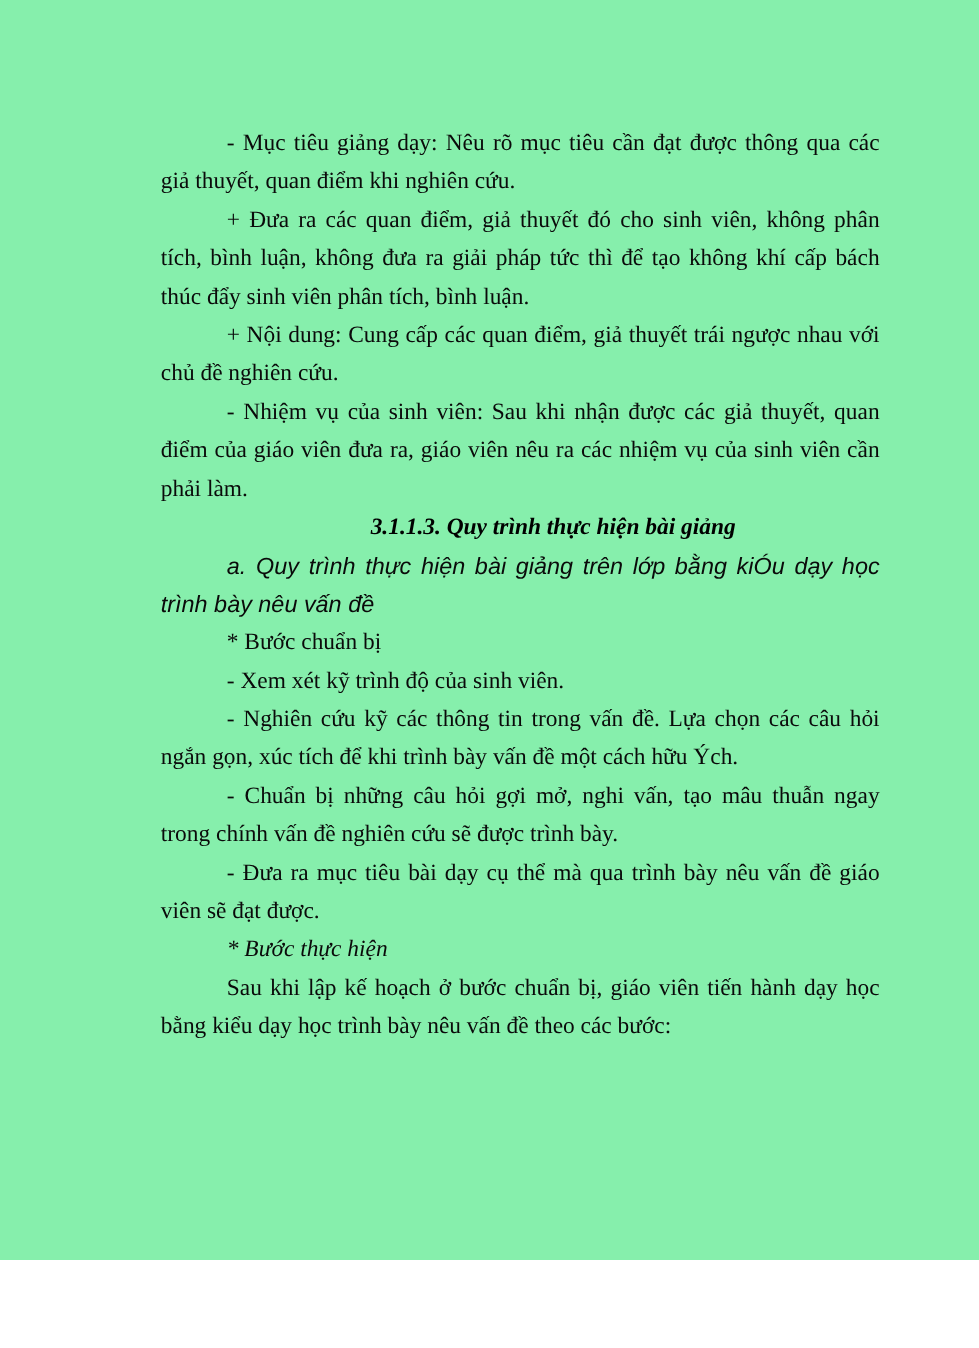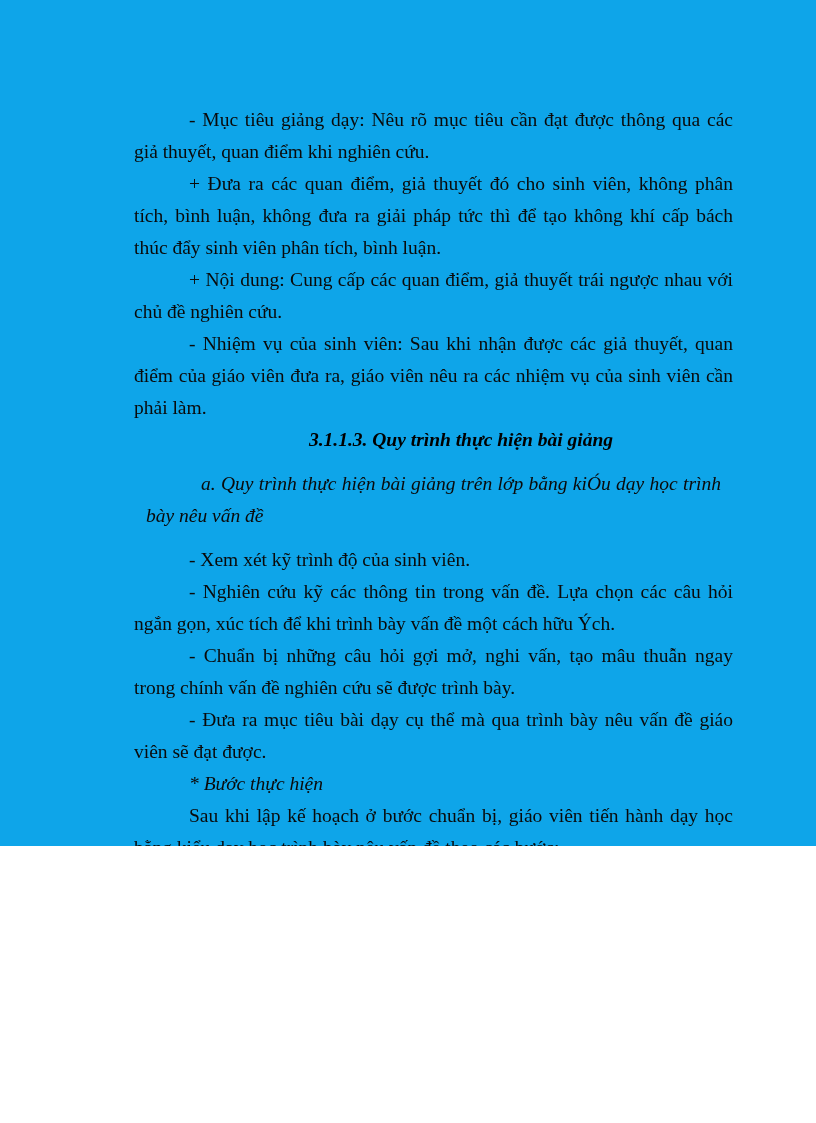--- a/index.html
+++ b/index.html
@@ -3,22 +3,22 @@
 <meta charset="utf-8">
 <style>
   html, body {
     margin: 0;
     padding: 0;
     background: #ffffff;
   }
   .page {
     position: relative;
     width: 816px;
-    height: 846px;
-    background: #0ea5e9;
+    height: 1050px;
+    background: #86efac;
     overflow: hidden;
     box-sizing: border-box;
   }
   .content {
     position: absolute;
     left: 134px;
     top: 104px;
     width: 599px;
   }
   .para {
@@ -40,26 +40,26 @@
     font-size: 19.5px;
     line-height: 32px;
     color: #000000;
     font-weight: bold;
     font-style: italic;
     margin: 0;
     text-indent: 55px;
     text-align: center;
   }
   .subheading-italic {
-    font-family: Liberation Serif, serif;
+    font-family: Liberation Sans, sans-serif;
     font-size: 19.5px;
     line-height: 32px;
     color: #0a0a0a;
     font-style: italic;
-    margin: 12px;
+    margin: 0;
     text-indent: 55px;
     text-align: justify;
     text-align-last: left;
   }
   .step-label {
     font-family: "Liberation Serif", "DejaVu Serif", serif;
     font-size: 19.5px;
     line-height: 32px;
     color: #0a0a0a;
     margin: 0;
@@ -92,20 +92,21 @@
     <p class="para">+ Đưa ra các quan điểm, giả thuyết đó cho sinh viên, không phân tích, bình luận, không đưa ra giải pháp tức thì để tạo không khí cấp bách thúc đẩy sinh viên phân tích, bình luận.</p>
 
     <p class="para">+ Nội dung: Cung cấp các quan điểm, giả thuyết trái ngược nhau với chủ đề nghiên cứu.</p>
 
     <p class="para">- Nhiệm vụ của sinh viên: Sau khi nhận được các giả thuyết, quan điểm của giáo viên đưa ra, giáo viên nêu ra các nhiệm vụ của sinh viên cần phải làm.</p>
 
     <p class="heading">3.1.1.3. Quy trình thực hiện bài giảng</p>
 
     <p class="subheading-italic">a. Quy trình thực hiện bài giảng trên lớp bằng kiÓu dạy học trình bày nêu vấn đề</p>
 
+    <p class="step-label">* Bước chuẩn bị</p>
 
     <p class="para last-line-natural">- Xem xét kỹ trình độ của sinh viên.</p>
 
     <p class="para">- Nghiên cứu kỹ các thông tin trong vấn đề. Lựa chọn các câu hỏi ngắn gọn, xúc tích để khi trình bày vấn đề một cách hữu Ých.</p>
 
     <p class="para">- Chuẩn bị những câu hỏi gợi mở, nghi vấn, tạo mâu thuẫn ngay trong chính vấn đề nghiên cứu sẽ được trình bày.</p>
 
     <p class="para">- Đưa ra mục tiêu bài dạy cụ thể mà qua trình bày nêu vấn đề giáo viên sẽ đạt được.</p>
 
     <p class="step-label italic">* Bước thực hiện</p>

